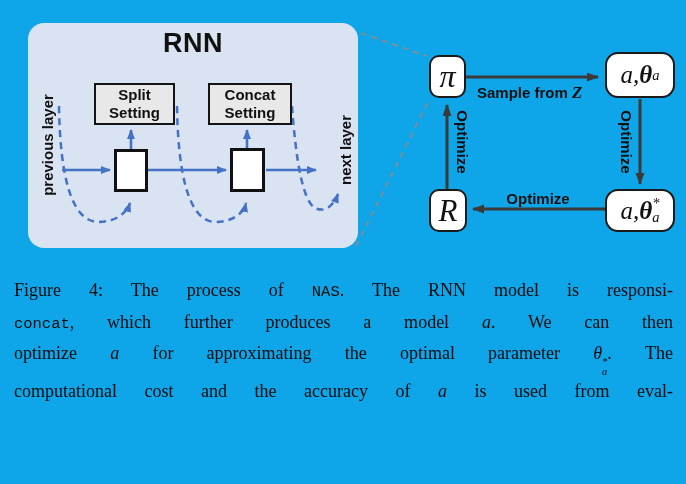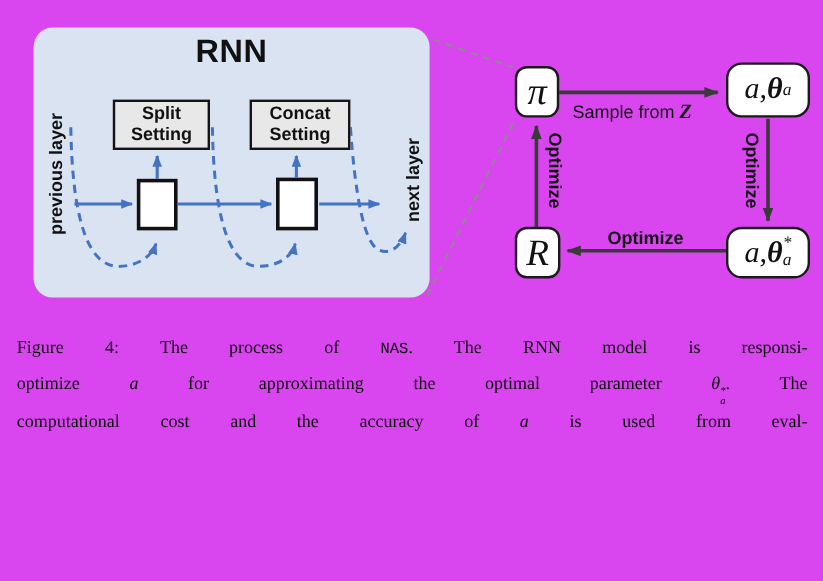--- a/index.html
+++ b/index.html
@@ -1,16 +1,16 @@
 <!DOCTYPE html>
 <html style="--accent-blue: #4472c4; --panel-fill: #d9e3f1; --setting-fill: #e9e8e8; --dark-arrow: #3a3a3a; --gray-dash: #8c8c8c;"><head>
 <meta charset="utf-8">
 <style>
   html,body{margin:0;padding:0;background:#ffffff;}
-  .page{position:relative;width:686px;height:484px;background:#d946ef;overflow:hidden;
+  .page{position:relative;width:686px;height:484px;background:#0ea5e9;overflow:hidden;
         font-family:"Liberation Sans",sans-serif;color:#111;}
   
   .rnn-panel{position:absolute;left:28px;top:23px;width:330px;height:225px;
              background:var(--panel-fill,#d9e3f1);border-radius:16px;}
   .rnn-title{position:absolute;left:28px;top:28px;width:330px;text-align:center;
              font-weight:bold;font-size:27px;letter-spacing:.5px;}
   .vlabel{position:absolute;font-weight:bold;font-size:15px;white-space:nowrap;}
   .rot-ccw{transform:translate(-50%,-50%) rotate(-90deg);}
   .rot-cw{transform:translate(-50%,-50%) rotate(90deg);}
   .prev-label{left:47px;top:145px;}
@@ -38,26 +38,26 @@
   .opt-right{left:626px;top:142px;}
   
   .wires{position:absolute;left:0;top:0;}
   .blue-stroke{stroke:var(--accent-blue,#4472c4);fill:none;}
   .dark-stroke{stroke:var(--dark-arrow,#3a3a3a);fill:none;}
   .gray-stroke{stroke:var(--gray-dash,#8c8c8c);fill:none;}
   .m-blue{fill:var(--accent-blue,#4472c4);}
   .m-dark{fill:var(--dark-arrow,#3a3a3a);}
   
   .caption{position:absolute;left:14px;top:276px;width:659px;
-           font-family:"Liberation Serif",serif;font-size:15px;line-height:29.5px;color:#0c0c0c;}
+           font-family:"Liberation Serif",serif;font-size:18px;line-height:29.5px;color:#0c0c0c;}
   .cap-line{text-align:justify;text-align-last:justify;}
   .cap-line.cap-last{text-align:left;text-align-last:auto;}
   
   .seg-plain{}
-  .seg-b{font-weight:normal;}
+  .seg-b{font-weight:bold;}
   .seg-mono{font-family:"Liberation Mono",monospace;font-size:0.86em;}
   .seg-it{font-family:"Liberation Serif",serif;font-style:italic;}
   .seg-bit{font-family:"Liberation Serif",serif;font-style:italic;font-weight:bold;}
   .seg-script{font-family:"Liberation Serif",serif;font-style:italic;font-size:1.12em;}
   .seg-sub{font-family:"Liberation Serif",serif;font-style:italic;font-size:0.58em;vertical-align:-0.32em;}
   .seg-stack{display:inline-flex;flex-direction:column;align-items:center;justify-content:center;
              font-family:"Liberation Serif",serif;font-style:italic;font-size:0.58em;
              line-height:0.95;vertical-align:-0.55em;}
   .st-sup,.st-sub{display:block;}
 </style>
@@ -138,20 +138,21 @@
     </div>
   <div class="node reward-box">R</div>
 
   <div class="hlabel sample-label"><span class="seg-b">Sample from </span><span class="seg-script">Z</span></div>
   <div class="hlabel rot-cw opt-left">Optimize</div>
   <div class="hlabel rot-cw opt-right">Optimize</div>
   <div class="hlabel evaluate-label">Optimize</div>
 
   <div class="caption">
       <div class="cap-line"><span class="seg-plain">Figure 4: The process of </span><span class="seg-mono">NAS</span><span class="seg-plain">. The RNN model is responsi-</span></div>
+      <div class="cap-line"><span class="seg-mono">concat</span><span class="seg-plain">, which further produces a model </span><span class="seg-it">a</span><span class="seg-plain">. We can then</span></div>
       <div class="cap-line"><span class="seg-plain">optimize </span><span class="seg-it">a</span><span class="seg-plain"> for approximating the optimal parameter </span><span class="seg-it">θ</span><span class="seg-stack">
           <span class="st-sup">*</span>
           <span class="st-sub">a</span>
         </span><span class="seg-plain">. The</span></div>
       <div class="cap-line"><span class="seg-plain">computational cost and the accuracy of </span><span class="seg-it">a</span><span class="seg-plain"> is used from eval-</span></div>
     </div>
 
 </div>
 
 </body></html>

